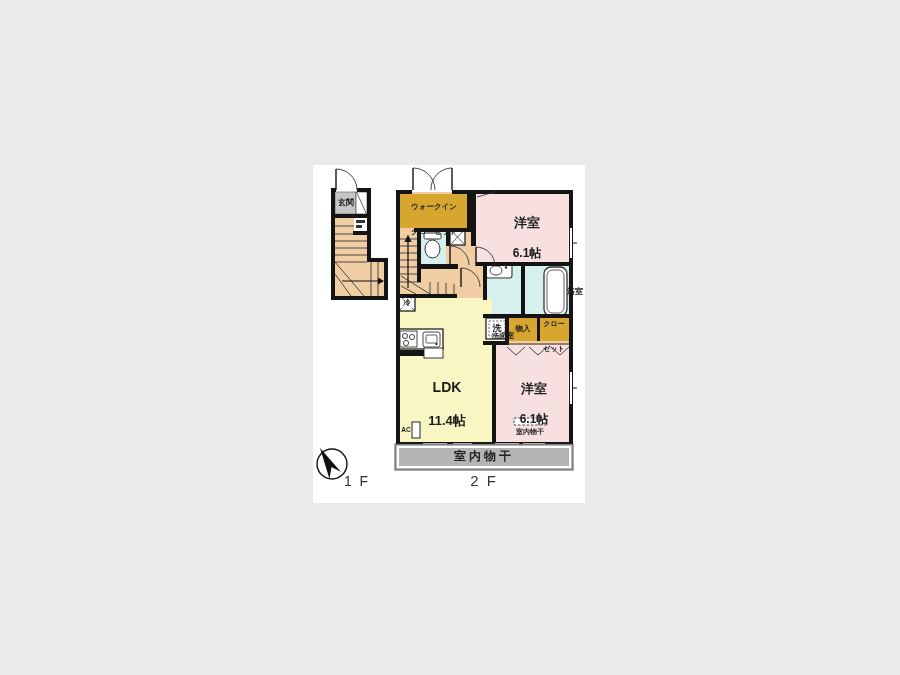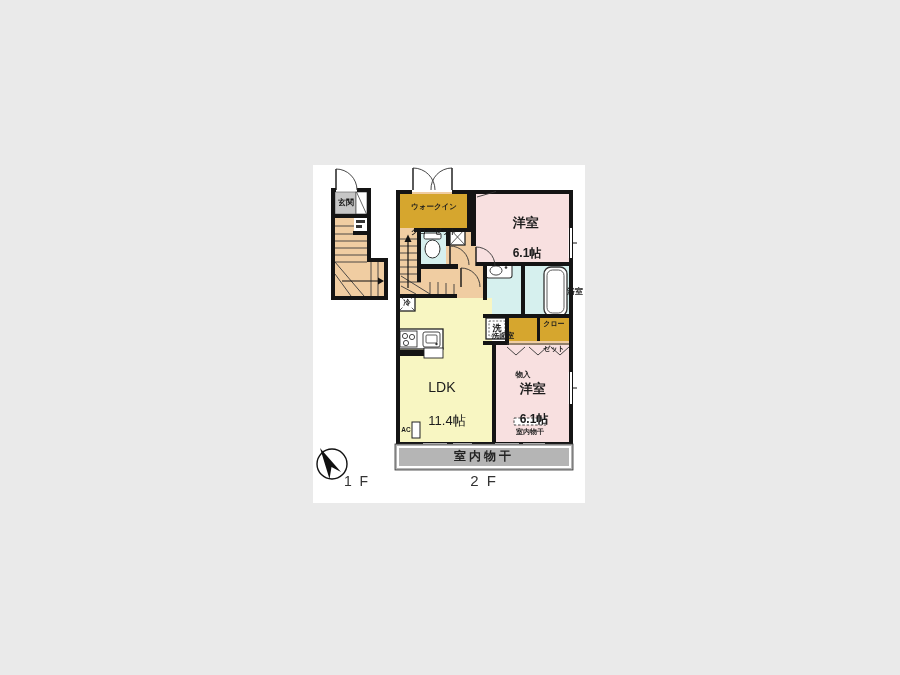--- a/index.html
+++ b/index.html
@@ -1,21 +1,21 @@
 <!DOCTYPE html>
 <html><head>
 <meta charset="utf-8">
 <style>
   html,body{margin:0;padding:0;}
   .stage{position:relative;width:900px;height:675px;background:#eaeaea;overflow:hidden;
          font-family:"Liberation Sans","DejaVu Sans",sans-serif;color:#1a1a1a;}
   .sheet{position:absolute;left:313px;top:165px;width:272px;height:338px;background:#ffffff;}
   svg.plan{position:absolute;left:0;top:0;z-index:1;}
   .lbl{position:absolute;z-index:2;transform:translate(-50%,-50%);white-space:nowrap;
-       color:#1c1c1c;line-height:1.15;}
+       text-align:center;color:#1c1c1c;line-height:1.15;}
   .lbl .ln{display:block;margin-top:16px;}
   .bgwhite{background:#fff;padding:0 1px;}
 </style>
 </head>
 <body>
 
 <div class="stage">
   <div class="sheet"></div>
 
   <svg class="plan" width="900" height="675" viewBox="0 0 900 675">
@@ -265,30 +265,30 @@
     <span class="ln">洋室</span>
     <span class="ln" style="font-size:12px;">6.1帖</span>
   </div>
 
   <div class="lbl" style="left:503px;top:296px;font-size:7.5px;font-weight:bold;margin-top:40px;">洗面室</div>
 
   <div class="lbl" style="left:534px;top:292px;font-size:8px;font-weight:bold;margin-left:41px;">浴室</div>
 
   <div class="lbl bgwhite" style="left:497px;top:328px;font-size:9px;font-weight:bold;">洗</div>
 
-  <div class="lbl" style="left:523px;top:329px;font-size:7.5px;font-weight:bold;margin-top:46px;">物入</div>
+  <div class="lbl" style="left:523px;top:329px;font-size:7.5px;font-weight:bold;">物入</div>
 
   <div class="lbl" style="left:554px;top:328px;font-size:7px;font-weight:bold;line-height:8.5px;">
     <span class="ln">クロー</span>
     <span class="ln">ゼット</span>
   </div>
 
   <div class="lbl bgwhite" style="left:407px;top:303px;font-size:7.5px;font-weight:bold;">冷</div>
 
-  <div class="lbl" style="left:447px;top:396px;font-size:14px;font-weight:normal;line-height:17px;">
+  <div class="lbl" style="left:447px;top:396px;font-size:14px;font-weight:bold;line-height:17px;">
     <span class="ln">LDK</span>
     <span class="ln" style="font-size:13px;">11.4帖</span>
   </div>
 
   <div class="lbl" style="left:534px;top:396px;font-size:13px;font-weight:bold;line-height:15px;">
     <span class="ln">洋室</span>
     <span class="ln" style="font-size:12px;">6.1帖</span>
   </div>
 
   <div class="lbl" style="left:530px;top:432px;font-size:7px;font-weight:bold;">室内物干</div>

